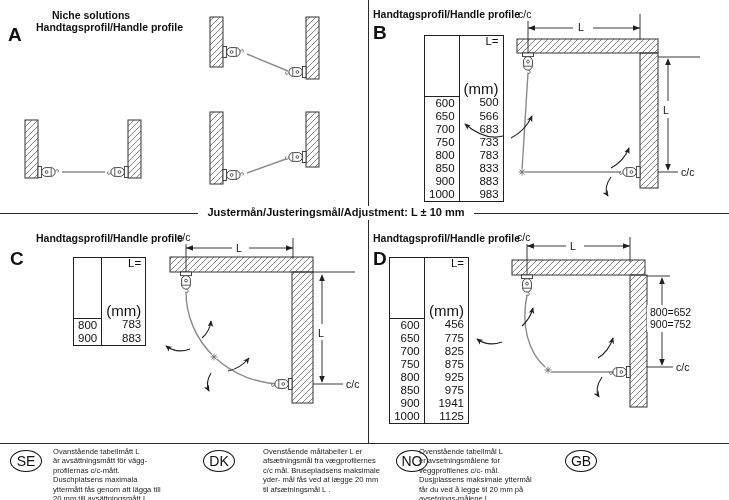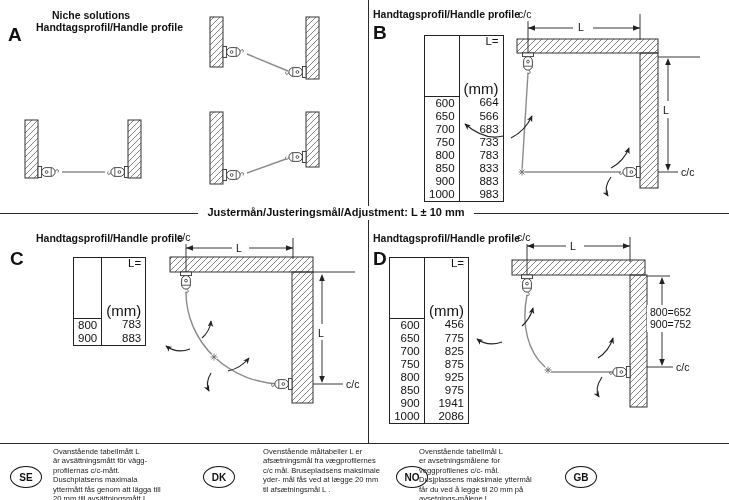--- a/index.html
+++ b/index.html
@@ -11,21 +11,21 @@
   .vline{width:1px;background:#2b2b2b;}
   .hline{height:1px;background:#2b2b2b;}
   .adj{font-weight:bold;font-size:11px;text-align:center;}
   table.dim{border:1.2px solid #222;border-collapse:collapse;background:#fff;position:absolute;}
   table.dim td{font-size:11.5px;text-align:right;padding:0 4px;line-height:13px;height:13px;white-space:nowrap;}
   table.dim td.c2{border-left:1px solid #222;}
   table.dim tr.hdr td{line-height:11px;height:26px;vertical-align:bottom;padding-bottom:2px;}
   table.dim tr.hdr td.c1{border-bottom:1px solid #222;}
   .hmm{font-size:15px;display:block;margin-top:36px;}
   .badge{position:absolute;width:30px;height:20px;border:1.7px solid #111;border-radius:50%;
-         display:flex;align-items:center;justify-content:center;font-weight:bold;font-size:10px;background:#fff;margin-top:16px;}
+         display:flex;align-items:center;justify-content:center;font-weight:normal;font-size:14px;background:#fff;}
   .foot-text{position:absolute;font-size:7.6px;line-height:1.24;white-space:pre-line;color:#222;}
   svg text{font-family:"Liberation Sans",sans-serif;fill:#111;}
   .lbl{font-size:10.5px;}
   .dimln{stroke:#222;stroke-width:0.9;fill:none;}
   .door{stroke:#8b8b8b;stroke-width:1.4;fill:none;}
   .swing{stroke:#222;stroke-width:1.1;fill:none;marker-end:url(#ah);}
   .wall{fill:url(#hatch);stroke:#333;stroke-width:1;}
   .ahp{fill:#222;stroke:none;}
 </style>
 </head>
@@ -97,21 +97,21 @@
   <div class="abs letter" style="left:373px;top:22px">B</div>
 
   <table class="dim" style="left:424px;top:35px;width:70px">
     <tbody>
         <tr class="hdr">
       <td class="c1"></td>
       <td class="c2"><span>L=</span><span class="hmm">(mm)</span></td>
     </tr>
     <tr>
           <td>600</td>
-          <td class="c2">664</td>
+          <td class="c2">500</td>
         </tr>
     <tr>
           <td>650</td>
           <td class="c2">566</td>
         </tr>
     <tr>
           <td>700</td>
           <td class="c2">683</td>
         </tr>
     <tr>
@@ -252,21 +252,21 @@
     <tr>
           <td>850</td>
           <td class="c2">975</td>
         </tr>
     <tr>
           <td>900</td>
           <td class="c2">1941</td>
         </tr>
     <tr>
           <td>1000</td>
-          <td class="c2">2086</td>
+          <td class="c2">1125</td>
         </tr>
   </tbody>
     </table>
 
   <svg class="abs" style="left:470px;top:225px" width="259" height="200" viewBox="0 0 259 200">
     <rect class="wall" x="42" y="35" width="133" height="15"></rect>
     <rect class="wall" x="160" y="50" width="17" height="132"></rect>
     <text class="lbl" x="47" y="16">c/c</text>
     <line class="dimln" x1="57" y1="19" x2="57" y2="52"></line>
     <line class="dimln" x1="160" y1="12" x2="160" y2="37"></line>

